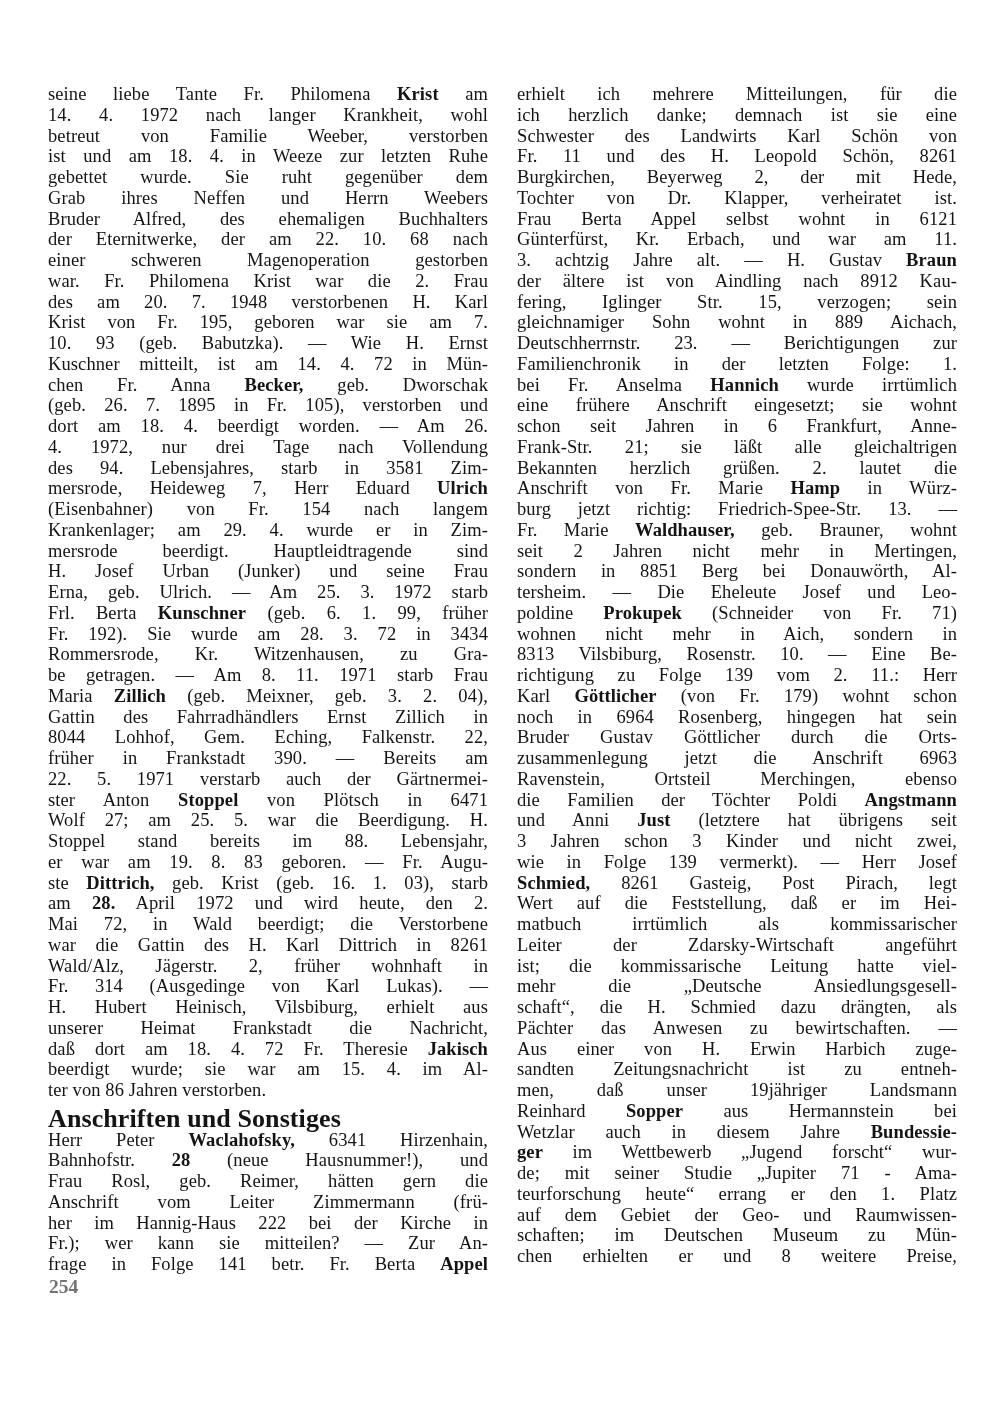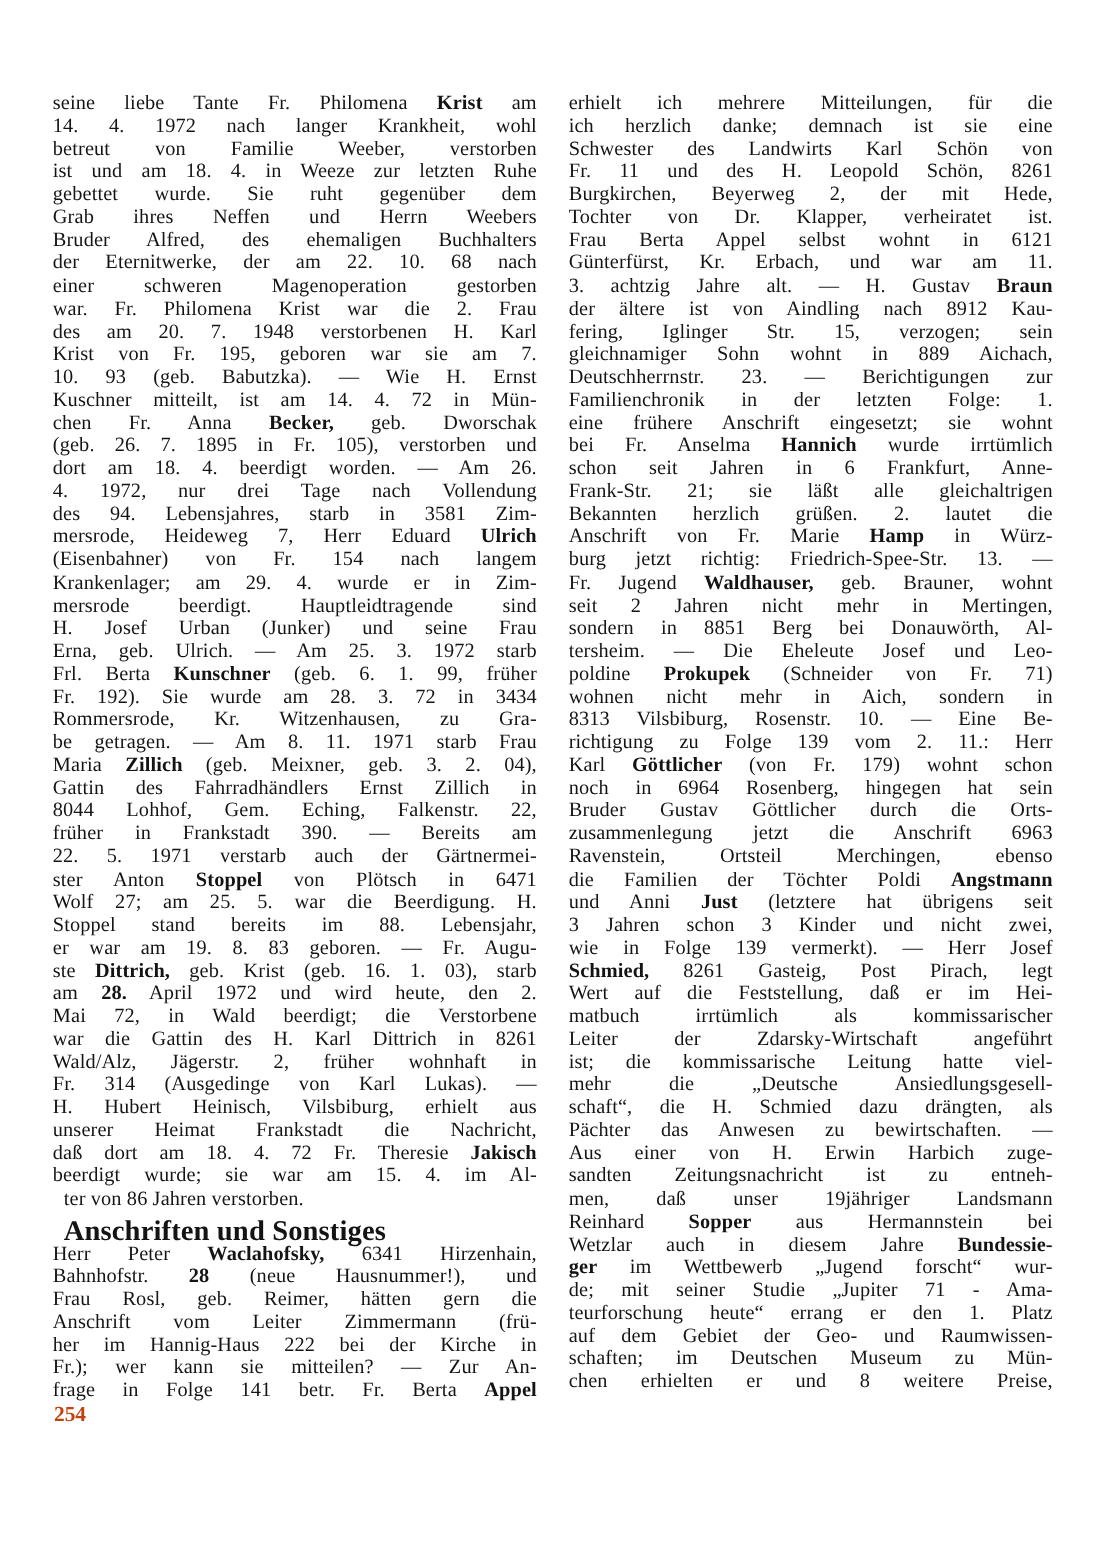--- a/index.html
+++ b/index.html
@@ -29,38 +29,37 @@
   .line {
     font-size: 18.5px;
     line-height: 20.75px;
     text-align: justify;
     text-align-last: justify;
     white-space: normal;
     letter-spacing: 0.1px;
   }
   .line.short {
     text-align-last: left;
-    margin-left: 10px;
   }
   .line.heading {
     font-weight: bold;
     text-align-last: left;
     margin-top: 8px;
     font-size: 26px;
   }
   .line b {
     font-weight: bold;
   }
   .page-number {
     position: absolute;
     left: 49px;
     top: 1276px;
     font-size: 19.5px;
     font-weight: bold;
-    color: #c2410c;
+    color: #737373;
   }
 </style>
 </head>
 <body>
 
 <div class="page">
   <div class="columns">
     <div class="col" id="col-left">
         <div class="line"><span>seine liebe Tante Fr. Philomena </span><b>Krist</b><span> am</span></div>
         <div class="line"><span>14. 4. 1972 nach langer Krankheit, wohl</span></div>
@@ -128,28 +127,28 @@
         <div class="line"><span>Burgkirchen, Beyerweg 2, der mit Hede,</span></div>
         <div class="line"><span>Tochter von Dr. Klapper, verheiratet ist.</span></div>
         <div class="line"><span>Frau Berta Appel selbst wohnt in 6121</span></div>
         <div class="line"><span>Günterfürst, Kr. Erbach, und war am 11.</span></div>
         <div class="line"><span>3. achtzig Jahre alt. — H. Gustav </span><b>Braun</b></div>
         <div class="line"><span>der ältere ist von Aindling nach 8912 Kau-</span></div>
         <div class="line"><span>fering, Iglinger Str. 15, verzogen; sein</span></div>
         <div class="line"><span>gleichnamiger Sohn wohnt in 889 Aichach,</span></div>
         <div class="line"><span>Deutschherrnstr. 23. — Berichtigungen zur</span></div>
         <div class="line"><span>Familienchronik in der letzten Folge: 1.</span></div>
+        <div class="line"><span>bei Fr. Anselma </span><b>Hannich</b><span> wurde irrtümlich</span></div>
         <div class="line"><span>eine frühere Anschrift eingesetzt; sie wohnt</span></div>
-        <div class="line"><span>bei Fr. Anselma </span><b>Hannich</b><span> wurde irrtümlich</span></div>
         <div class="line"><span>schon seit Jahren in 6 Frankfurt, Anne-</span></div>
         <div class="line"><span>Frank-Str. 21; sie läßt alle gleichaltrigen</span></div>
         <div class="line"><span>Bekannten herzlich grüßen. 2. lautet die</span></div>
         <div class="line"><span>Anschrift von Fr. Marie </span><b>Hamp</b><span> in Würz-</span></div>
         <div class="line"><span>burg jetzt richtig: Friedrich-Spee-Str. 13. —</span></div>
-        <div class="line"><span>Fr. Jugend </span><b>Waldhauser,</b><span> geb. Brauner, wohnt</span></div>
+        <div class="line"><span>Fr. Marie </span><b>Waldhauser,</b><span> geb. Brauner, wohnt</span></div>
         <div class="line"><span>seit 2 Jahren nicht mehr in Mertingen,</span></div>
         <div class="line"><span>sondern in 8851 Berg bei Donauwörth, Al-</span></div>
         <div class="line"><span>tersheim. — Die Eheleute Josef und Leo-</span></div>
         <div class="line"><span>poldine </span><b>Prokupek</b><span> (Schneider von Fr. 71)</span></div>
         <div class="line"><span>wohnen nicht mehr in Aich, sondern in</span></div>
         <div class="line"><span>8313 Vilsbiburg, Rosenstr. 10. — Eine Be-</span></div>
         <div class="line"><span>richtigung zu Folge 139 vom 2. 11.: Herr</span></div>
         <div class="line"><span>Karl </span><b>Göttlicher</b><span> (von Fr. 179) wohnt schon</span></div>
         <div class="line"><span>noch in 6964 Rosenberg, hingegen hat sein</span></div>
         <div class="line"><span>Bruder Gustav Göttlicher durch die Orts-</span></div>

